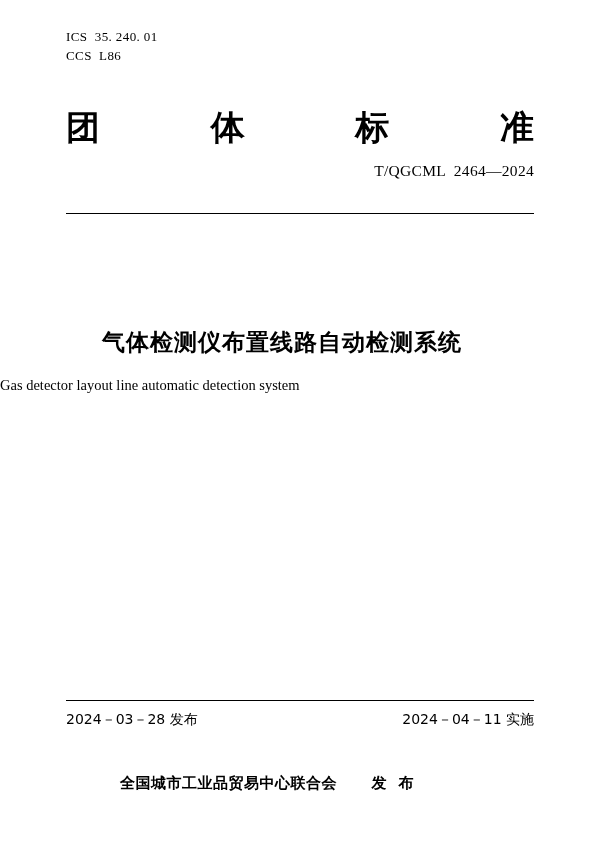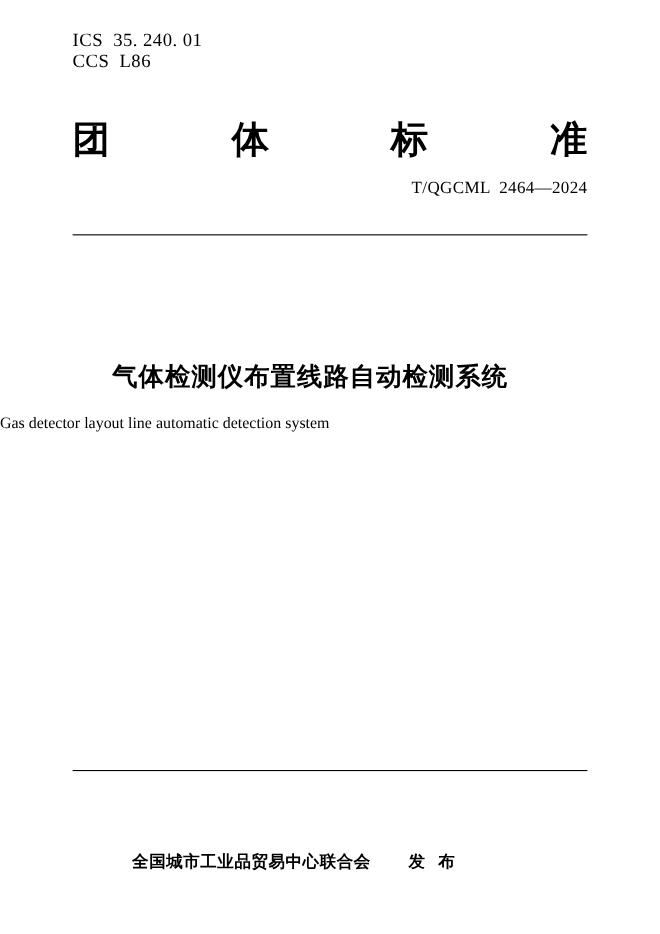--- a/index.html
+++ b/index.html
@@ -20,21 +20,21 @@
     height: 849px;
     box-sizing: border-box;
   }
 
   
   .codes {
     position: absolute;
     left: 66px;
     top: 27px;
     font-family: "Liberation Serif", serif;
-    font-size: 17px;
+    font-size: 13px;
     line-height: 19px;
     letter-spacing: 0.4px;
     color: #000;
   }
   .codes div {
     white-space: pre;
   }
 
   
   .bigtitle {
@@ -153,16 +153,20 @@
 
   <div class="std-number">T/QGCML  2464—2024</div>
 
   <div class="rule rule-top"></div>
 
   <div class="doc-title-cn">气体检测仪布置线路自动检测系统</div>
   <div class="doc-title-en">Gas detector layout line automatic detection system</div>
 
   <div class="rule rule-bottom"></div>
 
+  <div class="dates">
+    <span>2024－03－28 发布</span>
+    <span>2024－04－11 实施</span>
+  </div>
 
   <div class="publisher">全国城市工业品贸易中心联合会      发  布</div>
 
 </div>
 
 </body></html>

